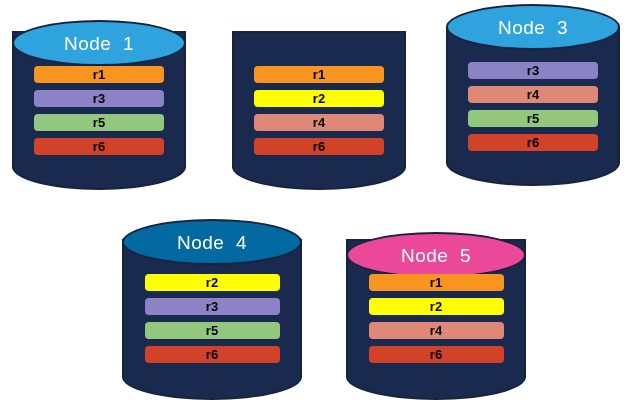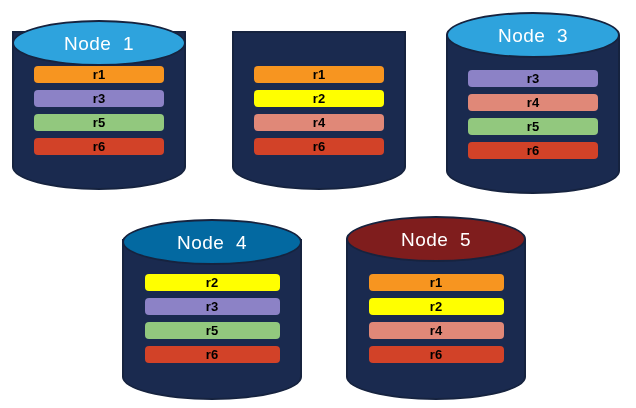--- a/index.html
+++ b/index.html
@@ -123,21 +123,21 @@
           <span class="replica-label" style="color: rgb(0, 0, 0);">r2</span>
         </div>
         <div class="replica" style="background: rgb(224, 136, 120);">
           <span class="replica-label" style="color: rgb(0, 0, 0);">r4</span>
         </div>
         <div class="replica" style="background: rgb(210, 66, 40);">
           <span class="replica-label" style="color: rgb(0, 0, 0);">r6</span>
         </div>
       </div>
     </div>
-    <div class="node" style="left: 446px; top: 12px; width: 174px; height: 182px;">
+    <div class="node" style="left: 446px; top: 4px; width: 174px; height: 182px;">
       <div class="cyl-body" style="top: 23px; height: 159px; background: rgb(26, 42, 79); border-color: rgb(22, 35, 63); border-radius: 0px 0px 87px 87px / 0px 0px 23px 23px;"></div>
       <div class="cyl-top" style="top: 0px; height: 46px; background: rgb(46, 163, 221); border-color: rgb(22, 35, 63);">
         <span class="node-label" style="color: rgb(255, 255, 255);">Node  3</span>
       </div>
       <div class="replicas" style="top: 58px;">
         <div class="replica" style="background: rgb(140, 130, 198);">
           <span class="replica-label" style="color: rgb(0, 0, 0);">r3</span>
         </div>
         <div class="replica" style="background: rgb(224, 136, 120);">
           <span class="replica-label" style="color: rgb(0, 0, 0);">r4</span>
@@ -165,21 +165,21 @@
         <div class="replica" style="background: rgb(146, 200, 126);">
           <span class="replica-label" style="color: rgb(0, 0, 0);">r5</span>
         </div>
         <div class="replica" style="background: rgb(210, 66, 40);">
           <span class="replica-label" style="color: rgb(0, 0, 0);">r6</span>
         </div>
       </div>
     </div>
     <div class="node" style="left: 346px; top: 216px; width: 180px; height: 184px;">
       <div class="cyl-body" style="top: 23px; height: 161px; background: rgb(26, 42, 79); border-color: rgb(22, 35, 63); border-radius: 0px 0px 90px 90px / 0px 0px 23px 23px;"></div>
-      <div class="cyl-top" style="top: 0px; height: 46px; background: #7f1d1d; border-color: rgb(22, 35, 63);">
+      <div class="cyl-top" style="top: 16px; height: 46px; background: #ec4899; border-color: rgb(22, 35, 63);">
         <span class="node-label" style="color: rgb(255, 255, 255);">Node  5</span>
       </div>
       <div class="replicas" style="top: 58px;">
         <div class="replica" style="background: rgb(247, 149, 32);">
           <span class="replica-label" style="color: rgb(0, 0, 0);">r1</span>
         </div>
         <div class="replica" style="background: rgb(255, 255, 0);">
           <span class="replica-label" style="color: rgb(0, 0, 0);">r2</span>
         </div>
         <div class="replica" style="background: rgb(224, 136, 120);">

